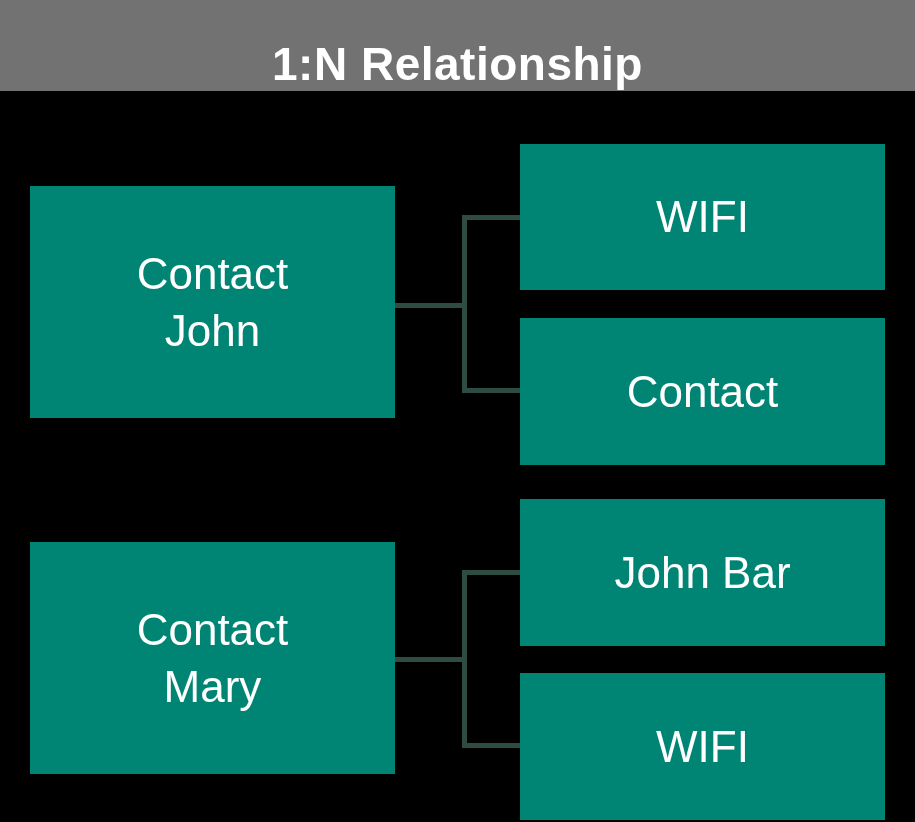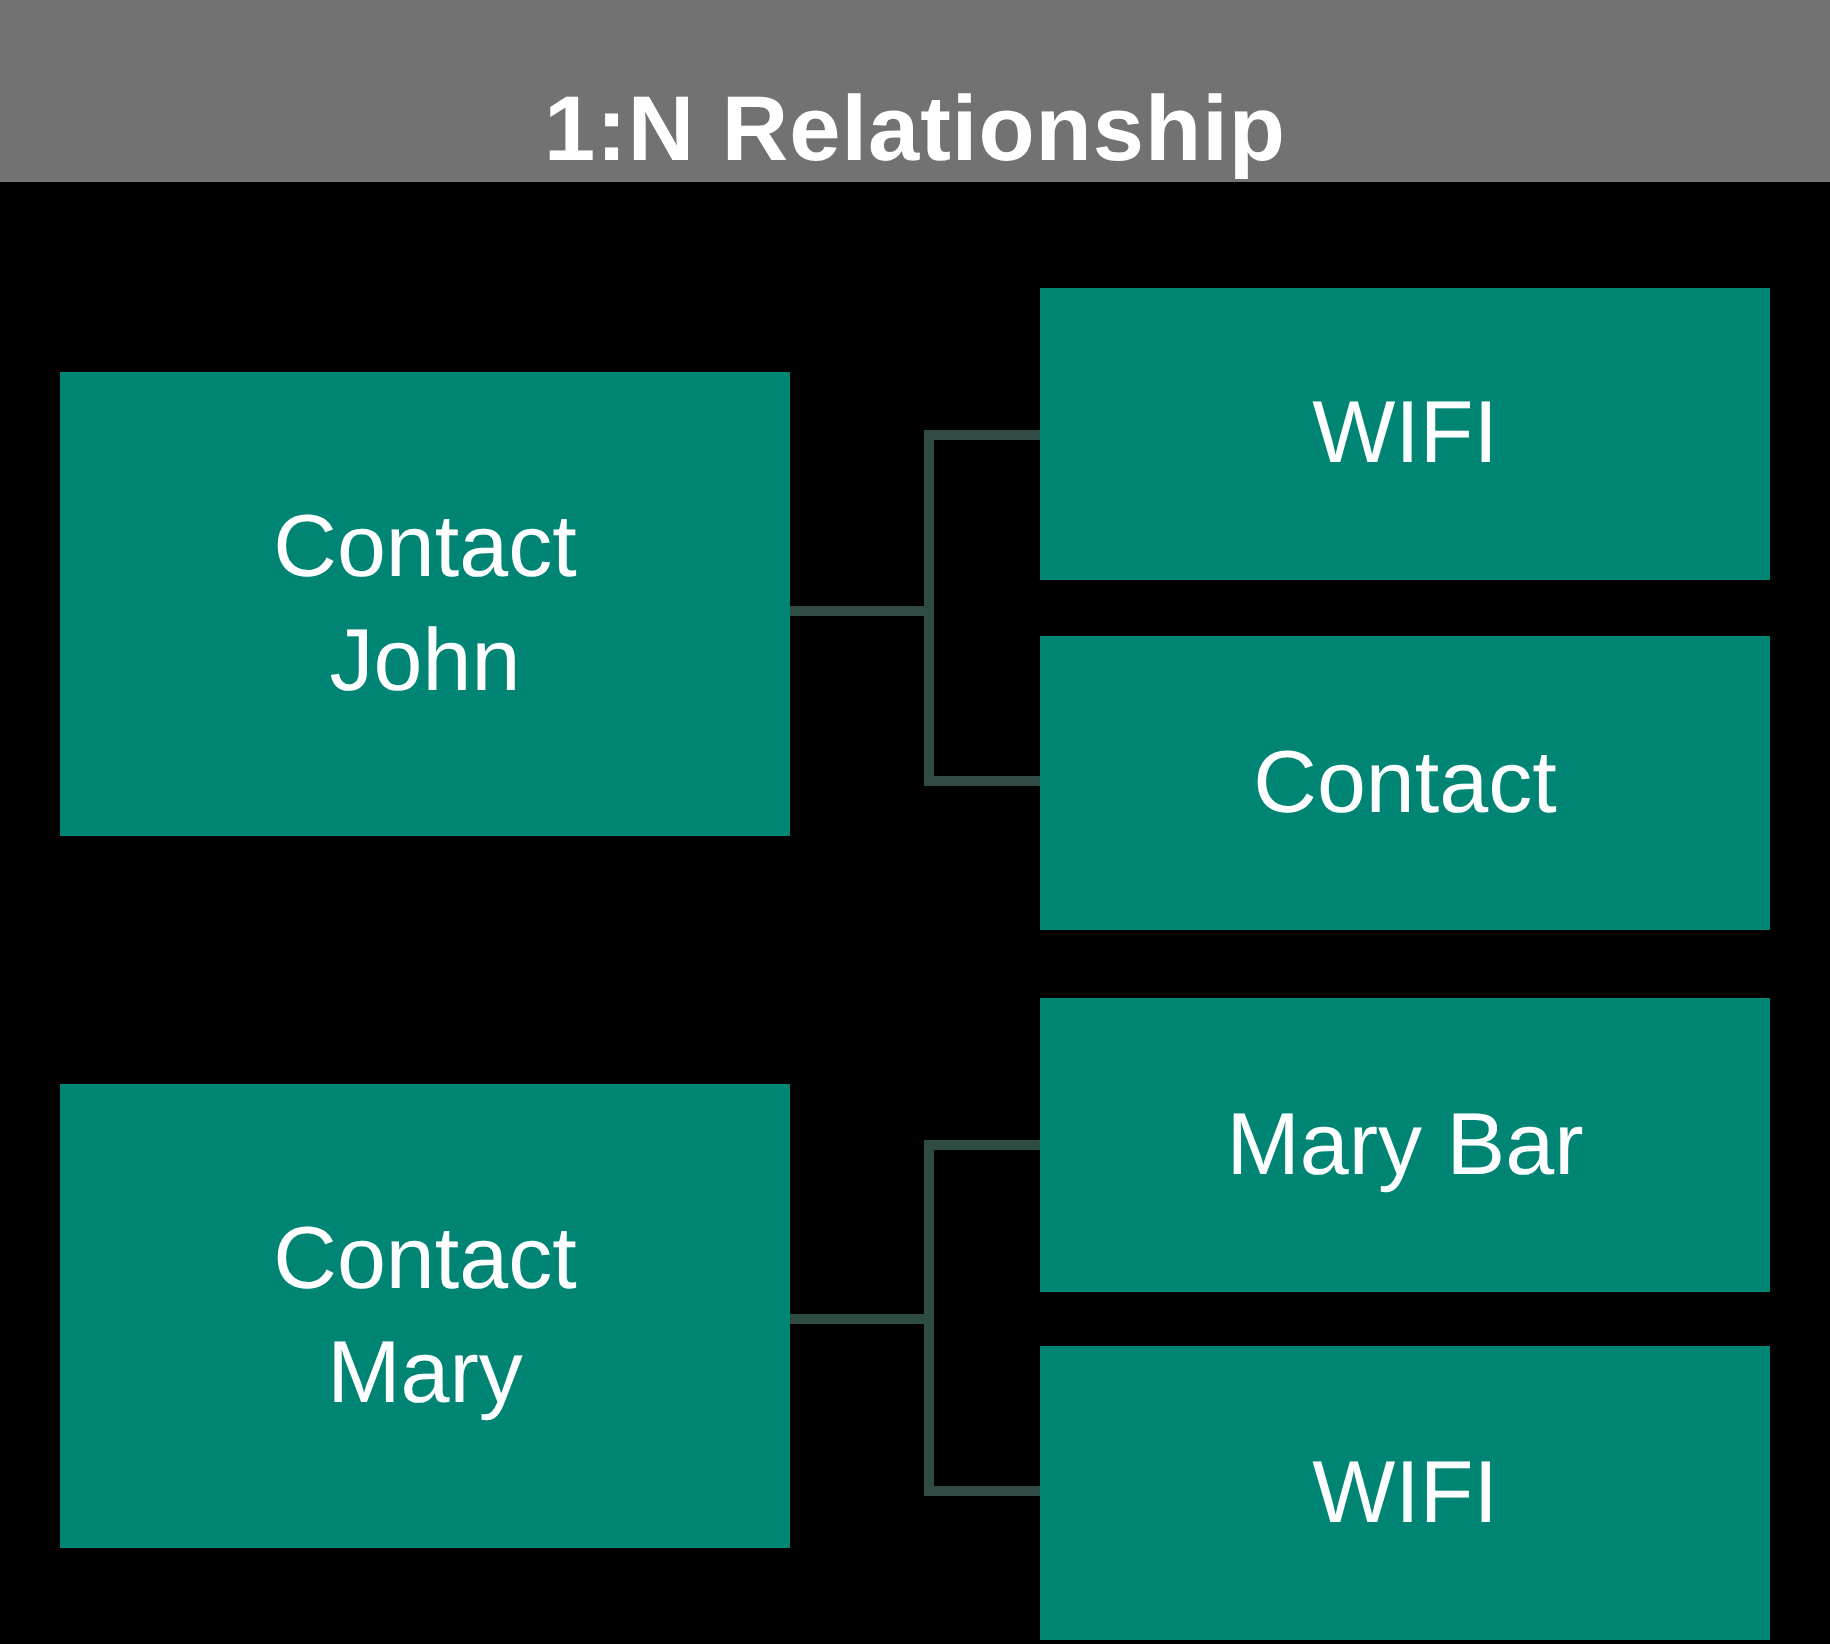--- a/index.html
+++ b/index.html
@@ -67,21 +67,21 @@
   <div class="node node-laundry">Contact</div>
 
   <div class="conn" style="left:395px; top:303px; width:72px; height:5px;"></div>
   <div class="conn" style="left:462px; top:215px; width:5px; height:178px;"></div>
   <div class="conn" style="left:462px; top:215px; width:58px; height:5px;"></div>
   <div class="conn" style="left:462px; top:388px; width:58px; height:5px;"></div>
 
   <div class="node node-mary">Contact
 Mary</div>
 
-  <div class="node node-minibar">Mary Bar</div>
+  <div class="node node-minibar">John Bar</div>
 
   <div class="node node-wifi2">WIFI</div>
 
   <div class="conn" style="left:395px; top:657px; width:72px; height:5px;"></div>
   <div class="conn" style="left:462px; top:570px; width:5px; height:178px;"></div>
   <div class="conn" style="left:462px; top:570px; width:58px; height:5px;"></div>
   <div class="conn" style="left:462px; top:743px; width:58px; height:5px;"></div>
 
 </div>
 

